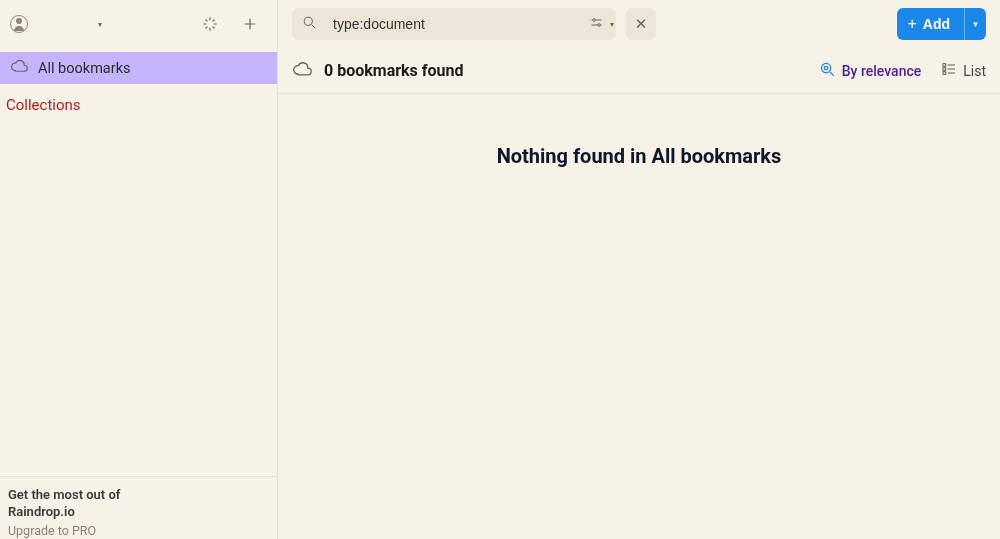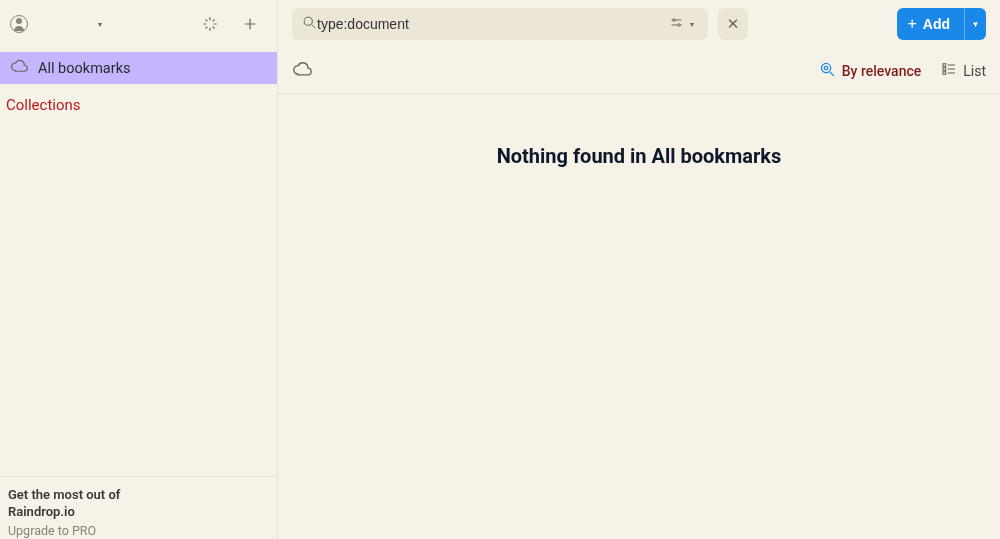--- a/index.html
+++ b/index.html
@@ -122,28 +122,28 @@
   }
   .topbar {
     height: 48px;
     display: flex;
     align-items: center;
     padding: 0 14px;
     gap: 10px;
   }
   .search-wrap {
     flex: none;
-    width: 416px;
+    width: 324px;
     height: 32px;
     background: #ece6d8;
     border-radius: 6px;
     display: flex;
     align-items: center;
-    padding: 0 14px 0 10px;
-    gap: 0;
+    padding: 0 2px 0 10px;
+    gap: 16px;
   }
   .search-wrap input {
     flex: 1;
     border: none;
     background: transparent;
     outline: none;
     font-size: 14px;
     color: #333;
   }
   .search-controls {
@@ -210,21 +210,21 @@
   .subbar-right {
     margin-left: auto;
     display: flex;
     align-items: center;
     gap: 20px;
   }
   .sort-btn {
     display: flex;
     align-items: center;
     gap: 6px;
-    color: #7f1d1d;
+    color: #4c1d95;
     font-size: 14px;
     font-weight: 500;
     cursor: pointer;
     justify-content: flex-end;
   }
   .view-btn {
     display: flex;
     align-items: center;
     gap: 6px;
     color: #444;
@@ -326,20 +326,21 @@
       <div class="add-caret">▾</div>
     </div>
   </div>
 
   <div class="subbar">
     <span>
       <svg width="20" height="20" viewBox="0 0 24 24">
           <path class="icon-stroke" d="M7 18a5 5 0 1 1 .6-9.97A6 6 0 0 1 19 11a4 4 0 0 1 0 8H7z"></path>
         </svg>
     </span>
+    <span class="count">0 bookmarks found</span>
     <div class="subbar-right">
       <div class="sort-btn">
         <span>
           <svg width="17" height="17" viewBox="0 0 24 24">
               <circle cx="10" cy="10" r="6.5" stroke="#1a88e8" stroke-width="1.8" fill="none"></circle>
               <path d="M15.5 15.5L21 21" stroke="#1a88e8" stroke-width="1.8"></path>
               <circle cx="10" cy="10" r="2.5" stroke="#1a88e8" stroke-width="1.8" fill="none"></circle>
             </svg>
         </span>
         <span>By relevance</span>

